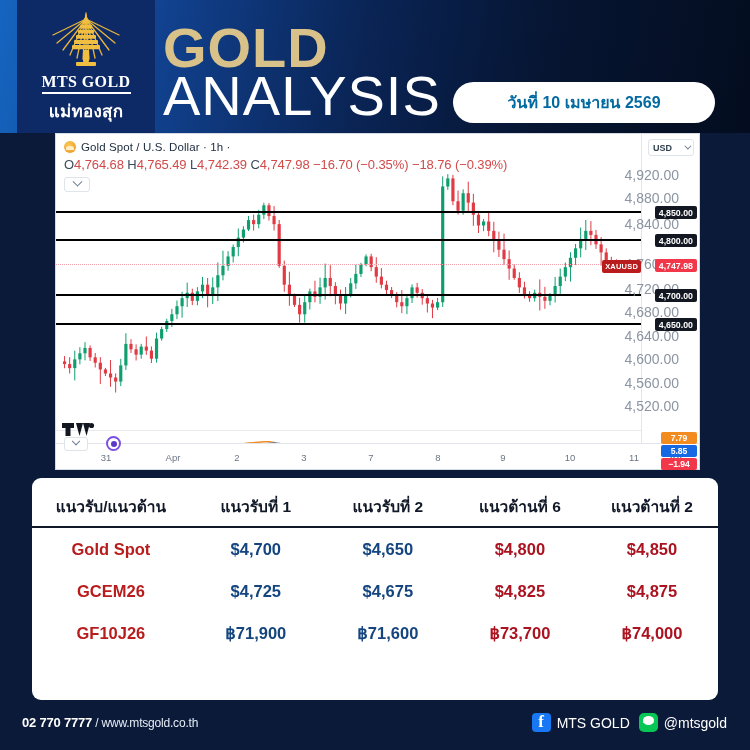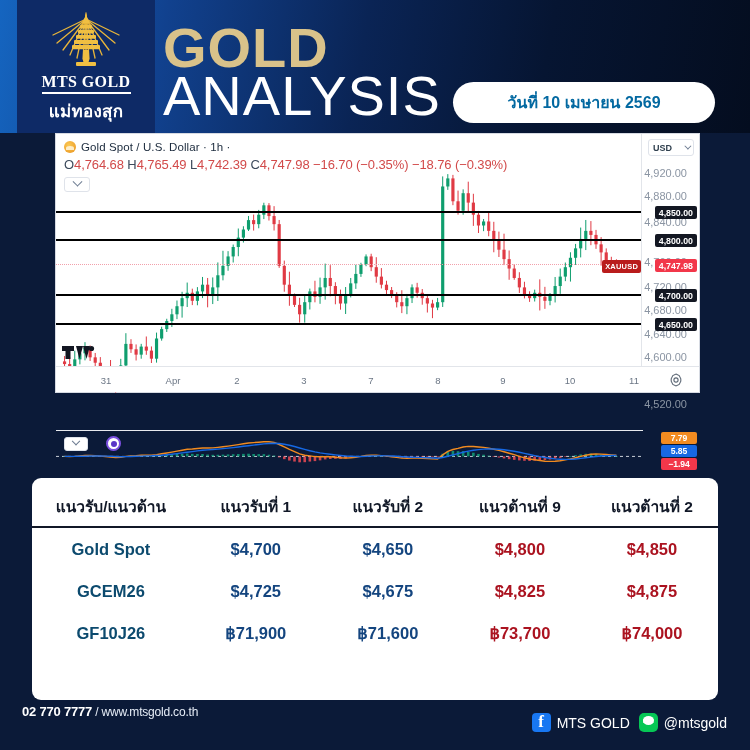--- a/index.html
+++ b/index.html
@@ -39,21 +39,21 @@
   }
   .date-badge {
     position:absolute; left:453px; top:82px; width:262px; height:41px;
     background:#ffffff; border-radius:21px;
     display:flex; align-items:center; justify-content:center;
     color:#0369a1; font-size:16px; font-weight:bold;
   }
 
   
   .chart-panel {
-    position:absolute; left:55px; top:133px; width:645px; height:260px;
+    position:absolute; left:55px; top:133px; width:645px; height:337px;
     background:#ffffff; border:1px solid #d6dae2;
   }
   .chart-head { position:absolute; left:0; top:0; width:100%; padding:5px 8px 0 8px; }
   .sym-row { display:flex; align-items:center; gap:5px; height:15px; }
   .gold-dot {
     width:12px; height:12px; border-radius:50%;
     background:radial-gradient(circle at 40% 35%,#fcc954,#e8921d);
     display:inline-block; position:relative;
   }
   .gold-dot:after{
@@ -77,21 +77,21 @@
   }
   .usd-sel {
     position:absolute; left:6px; top:5px; width:46px; height:17px;
     border:1px solid #dfe3ea; border-radius:3px; background:#fff;
     display:flex; align-items:center; justify-content:space-between; padding:0 4px;
     font-size:9px; color:#2a3murky;
   }
   .usd-sel span.u { font-size:9px; color:#30404f; font-weight:bold; }
   .usd-sel .mini-chev { width:5px; height:5px; border-right:1.2px solid #6b7a90; border-bottom:1.2px solid #6b7a90;
           transform:rotate(45deg) translateY(-2px); }
-  .tick { position:absolute; right:12px; font-size:11px; color:#8b95a3; white-space:nowrap; }
+  .tick { position:absolute; right:20px; font-size:14px; color:#8b95a3; white-space:nowrap; }
   .tick-hl {
     position:absolute; right:2px; background:#131722; color:#fff;
     font-size:8.8px; font-weight:bold; padding:1.5px 4px; border-radius:2px; white-space:nowrap;
   }
   .tick-live {
     position:absolute; right:2px; background:#f2374a; color:#fff;
     font-size:8.8px; font-weight:bold; padding:1.5px 4px; border-radius:2px; white-space:nowrap;
   }
   .xau-tag {
     position:absolute; background:#b91c1c; color:#fff; font-size:7.5px; font-weight:bold;
@@ -134,29 +134,29 @@
   .card {
     position:absolute; left:32px; top:478px; width:686px; height:222px;
     background:#ffffff; border-radius:9px;
   }
   table { width:100%; border-collapse:collapse; table-layout:fixed; }
   th {
     font-size:15.5px; font-weight:bold; color:#111827; padding:16px 0 7px 0;
     border-bottom:2px solid #111827; text-align:center;
   }
   th:first-child, td:first-child { width:23%; }
-  td { font-size:16.5px; font-weight:bold; text-align:center; padding:12px 0; color:#0c4a6e; }
+  td { font-size:16.5px; font-weight:bold; text-align:center; padding:12px 0; color:#b91c1c; }
   td.sup { color:#14457f; }
   td.res { color:#ab1320; }
   tr.row td { padding:11.5px 0; }
 
   
   .footer { position:absolute; left:0; bottom:0; width:750px; height:50px; }
   .f-phone {
-    position:absolute; left:22px; top:4px; color:#fff; font-size:13px; font-weight:bold; letter-spacing:-.2px;
+    position:absolute; left:22px; top:15px; color:#fff; font-size:13px; font-weight:bold; letter-spacing:-.2px;
   }
   .f-url { color:#e6edf7; font-size:12px; font-weight:normal; }
   .f-social { position:absolute; right:20px; top:13px; display:flex; align-items:center; gap:6px; }
   .fb-icon { width:19px; height:19px; border-radius:4px; background:#1877f2; position:relative; }
   .fb-icon:after{
     content:"f"; position:absolute; left:0; right:0; top:-1px; text-align:center;
     color:#fff; font-family:"Liberation Serif",serif; font-weight:bold; font-size:17px;
   }
   .line-icon { width:19px; height:19px; border-radius:5px; background:#06c755; position:relative; }
   .line-icon:after{
@@ -636,21 +636,21 @@
   </div>
 </div>
 
 <div class="card">
   <table>
     <thead>
       <tr>
         <th>แนวรับ/แนวต้าน</th>
         <th>แนวรับที่ 1</th>
         <th>แนวรับที่ 2</th>
-        <th>แนวต้านที่ 9</th>
+        <th>แนวต้านที่ 6</th>
         <th>แนวต้านที่ 2</th>
       </tr>
     </thead>
     <tbody>
       <tr class="row">
         <td>Gold Spot</td>
         <td class="sup">$4,700</td>
         <td class="sup">$4,650</td>
         <td class="res">$4,800</td>
         <td class="res">$4,850</td>

